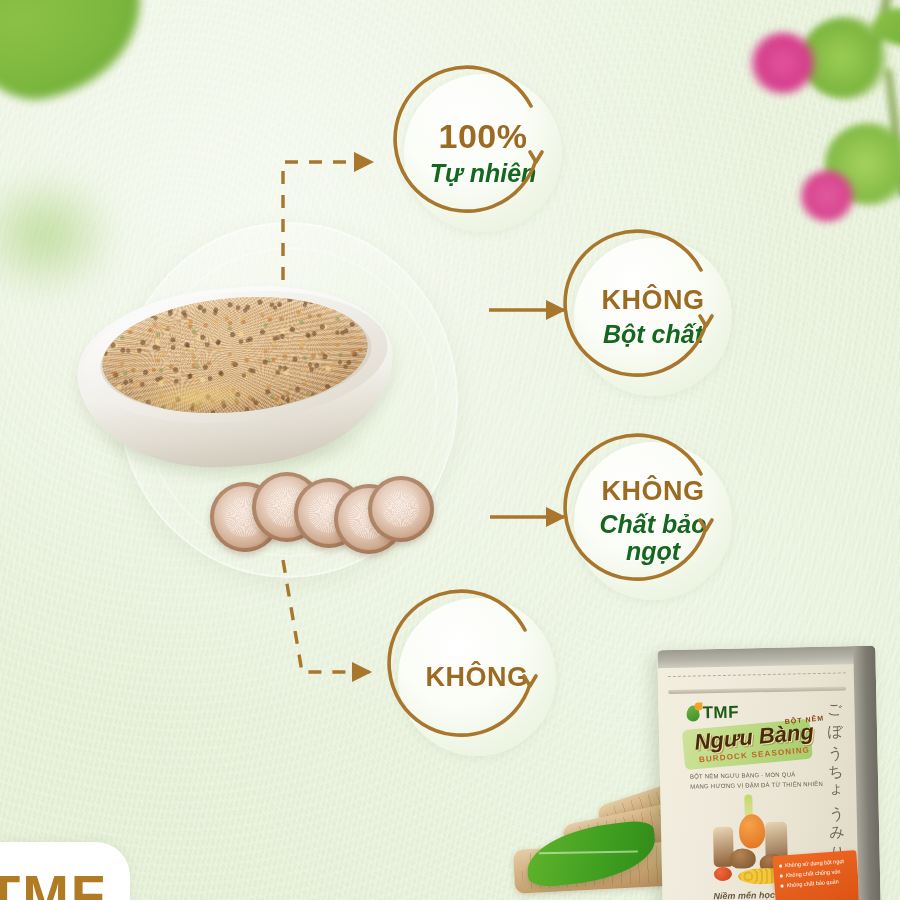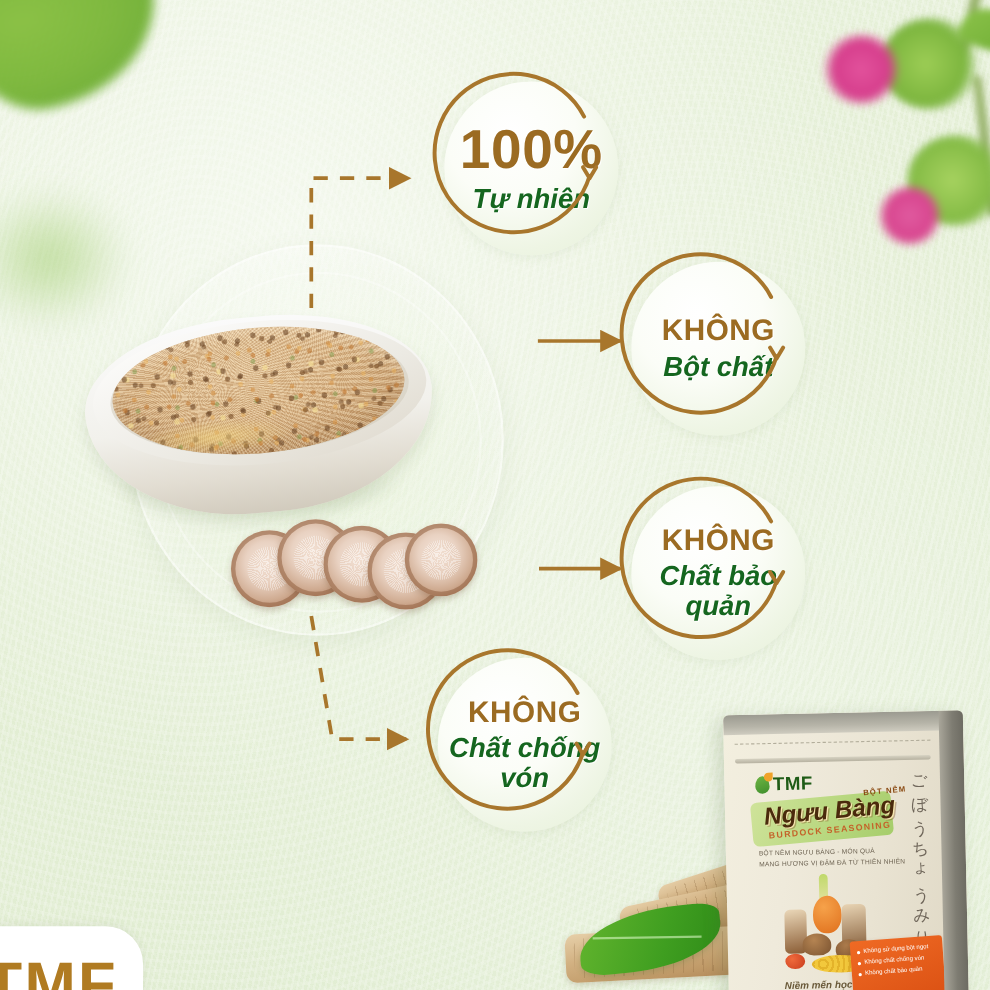--- a/index.html
+++ b/index.html
@@ -164,21 +164,21 @@
   .badge .t1{
     font-weight:bold;color:#9b6b22;letter-spacing:.5px;line-height:1;
     text-shadow:1px 1px 0 rgba(255,255,255,.9);
   }
   .badge .t2{
     font-weight:bold;font-style:italic;color:#15661f;line-height:1.05;
     text-shadow:1px 1px 0 rgba(255,255,255,.9);
   }
 
   #badge-natural{left:404px;top:74px;width:158px;height:158px;}
-  #badge-natural .t1{font-size:50px;}
+  #badge-natural .t1{font-size:34px;}
   #badge-natural .t2{font-size:25px;margin-top:7px;}
 
   #badge-msg{left:574px;top:238px;width:158px;height:158px;}
   #badge-msg .t1{font-size:27px;}
   #badge-msg .t2{font-size:25px;margin-top:7px;}
 
   #badge-preservative{left:574px;top:442px;width:158px;height:158px;}
   #badge-preservative .t1{font-size:27px;}
   #badge-preservative .t2{font-size:25px;margin-top:6px;}
 
@@ -396,30 +396,29 @@
     <div class="t1">KHÔNG</div>
     <div class="t2">Bột chất</div>
   </div>
 
   <div class="badge" id="badge-preservative">
     <svg class="arc" width="170" height="170" viewBox="0 0 170 170">
       <path d="M133,38 A72,72 0 1 0 138,92" fill="none" stroke="#a8762c" stroke-width="3.6" stroke-linecap="round"></path>
       <path d="M132,84 L138,94 L144,84" fill="none" stroke="#a8762c" stroke-width="3.6" stroke-linecap="round" stroke-linejoin="round"></path>
     </svg>
     <div class="t1">KHÔNG</div>
-    <div class="t2">Chất bảo quản</div>
+    <div class="t2">Chất bảo ngọt</div>
   </div>
 
   <div class="badge" id="badge-anticaking">
     <svg class="arc" width="170" height="170" viewBox="0 0 170 170">
       <path d="M133,38 A72,72 0 1 0 138,92" fill="none" stroke="#a8762c" stroke-width="3.6" stroke-linecap="round"></path>
       <path d="M132,84 L138,94 L144,84" fill="none" stroke="#a8762c" stroke-width="3.6" stroke-linecap="round" stroke-linejoin="round"></path>
     </svg>
     <div class="t1">KHÔNG</div>
-    <div class="t2">Chất chống vón</div>
   </div>
 
   <div class="roots">
     <div class="root r1"></div>
     <div class="root r2"></div>
     <div class="root r3"></div>
   </div>
   <div class="bottom-leaf"></div>
 
   <div class="pack">

